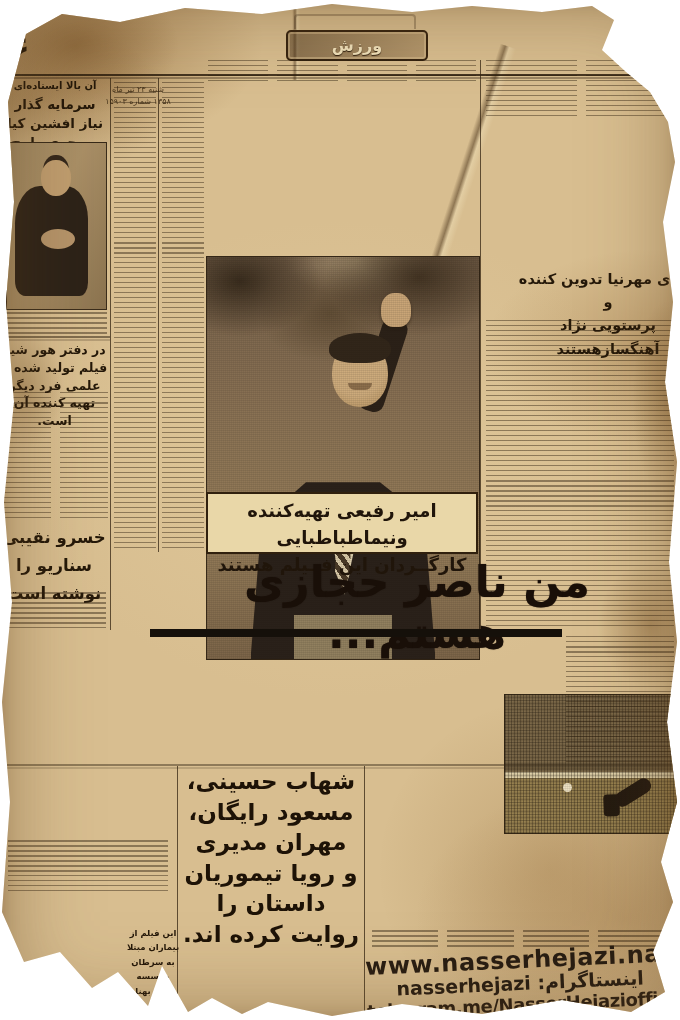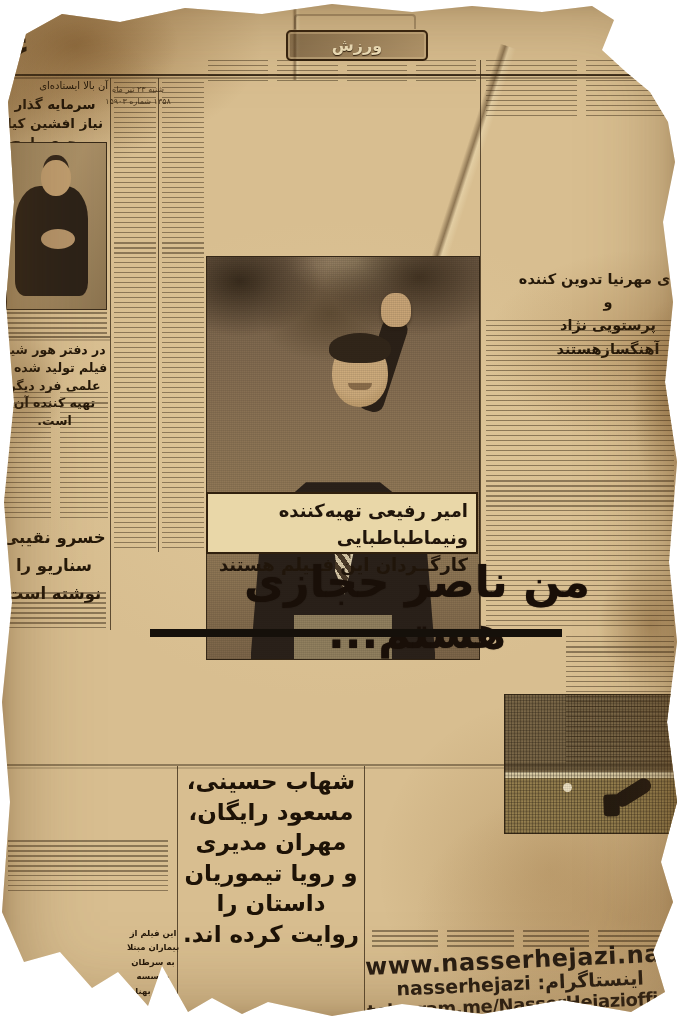--- a/index.html
+++ b/index.html
@@ -87,21 +87,21 @@
       font-weight:bold;font-size:16px;color:#f1e3bd;text-shadow:0 1px 1px #2c1c0b;}
   .footer{transform:rotate(-2.6deg);text-align:center;color:#261c12;font-weight:bold;}
   .footer .site{font-size:24px;letter-spacing:.5px;line-height:1.05;}
   .footer .insta{font-size:19px;direction:rtl;line-height:1.15;}
   .footer .tg{font-size:18px;letter-spacing:-.4px;line-height:1.1;}
   .names{font-weight:bold;text-align:center;direction:rtl;color:#1d1206;
       font-size:23px;line-height:1.33;letter-spacing:-.5px;}
   .mainline{font-weight:bold;direction:rtl;text-align:center;color:#190f08;
       font-size:44px;letter-spacing:-1px;text-shadow:0 0 1px rgba(25,15,8,.6);}
   .capbox{background:#e9d7a8;border:2px solid #30200e;font-weight:bold;direction:rtl;
-      text-align:right;color:#20150a;font-size:18px;line-height:1.5;padding:3px 8px;box-sizing:border-box;}
+      text-align:center;color:#20150a;font-size:18px;line-height:1.5;padding:3px 8px;box-sizing:border-box;}
   .blackbar{background:#15100a;}
 </style>
 </head>
 <body>
 
 <div class="page">
 
   <div class="stain abs" style="left:-30px;top:-24px;width:210px;height:140px;background:radial-gradient(ellipse,rgba(118,82,40,.5),transparent 70%);"></div>
   <div class="stain abs" style="left:-16px;top:330px;width:80px;height:120px;background:radial-gradient(ellipse,rgba(124,90,46,.35),transparent 70%);"></div>
   <div class="stain abs" style="left:632px;top:300px;width:70px;height:200px;background:radial-gradient(ellipse,rgba(130,94,48,.42),transparent 70%);"></div>
@@ -114,21 +114,21 @@
   <div class="abs fa" style="left:92px;top:40px;width:92px;font-size:8px;text-align:center;color:#4a371e;line-height:1.5;margin-top:44px;">
     <div>شنبه ۲۳ تیر ماه</div>
     <div>۱۳۵۸ شماره ۱۵۹۰۳</div>
   </div>
   <div class="abs" style="left:294px;top:14px;width:118px;height:13px;border:2px solid rgba(44,28,12,.45);border-bottom:none;border-radius:4px 4px 0 0;opacity:.6;"></div>
   <div class="abs sportsbox fa" style="left:286px;top:30px;width:138px;height:27px;">
     <span>ورزش</span>
   </div>
   <div class="abs hrule" style="left:0;top:74px;width:680px;"></div>
 
-  <div class="abs fa" style="left:2px;top:80px;width:106px;font-size:10px;font-weight:normal;text-align:right;">آن بالا ایستاده‌ای</div>
+  <div class="abs fa" style="left:2px;top:80px;width:106px;font-size:10px;font-weight:bold;text-align:center;">آن بالا ایستاده‌ای</div>
   <div class="abs fa headline" style="left:1px;top:95px;width:108px;font-size:13.5px;text-align:center;">سرمایه گذار نیاز افشین کیا و مجری طرح امیر رفیعی هستند.</div>
   <div class="abs photo seated halftone" style="left:6px;top:142px;width:99px;height:166px;">
        <div class="seated-hands"></div>
   </div>
   <div class="abs tl-f" style="left:3px;top:312px;width:104px;height:22px;"></div>
   <div class="abs hrule" style="left:0;top:336px;width:110px;opacity:.6;"></div>
   <div class="abs fa headline" style="left:0;top:341px;width:109px;font-size:12.5px;text-align:center;">
     <div>در دفتر هور شید فیلم تولید شده و</div>
     <div>علمی فرد دیگر تهیه کننده آن است.</div>
   </div>

